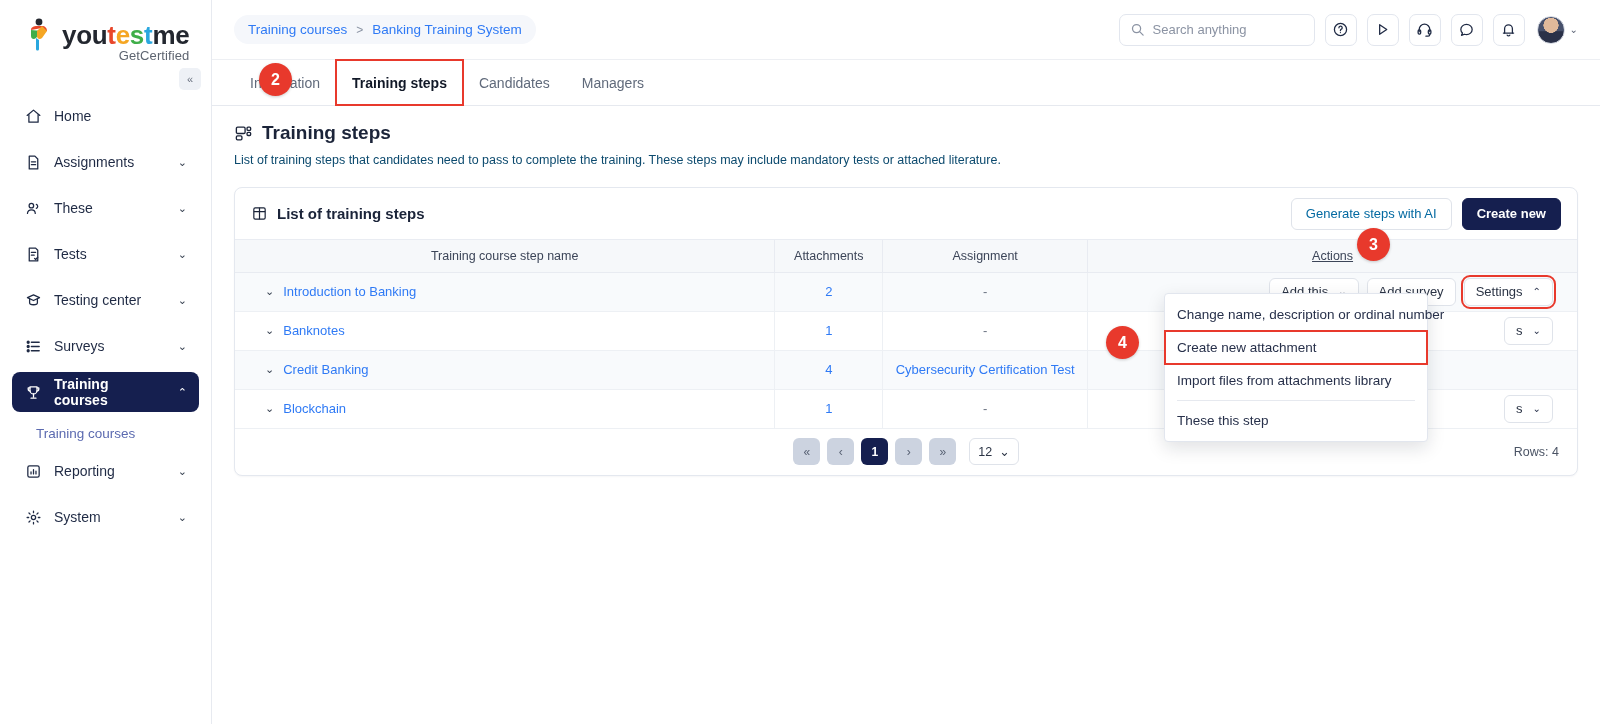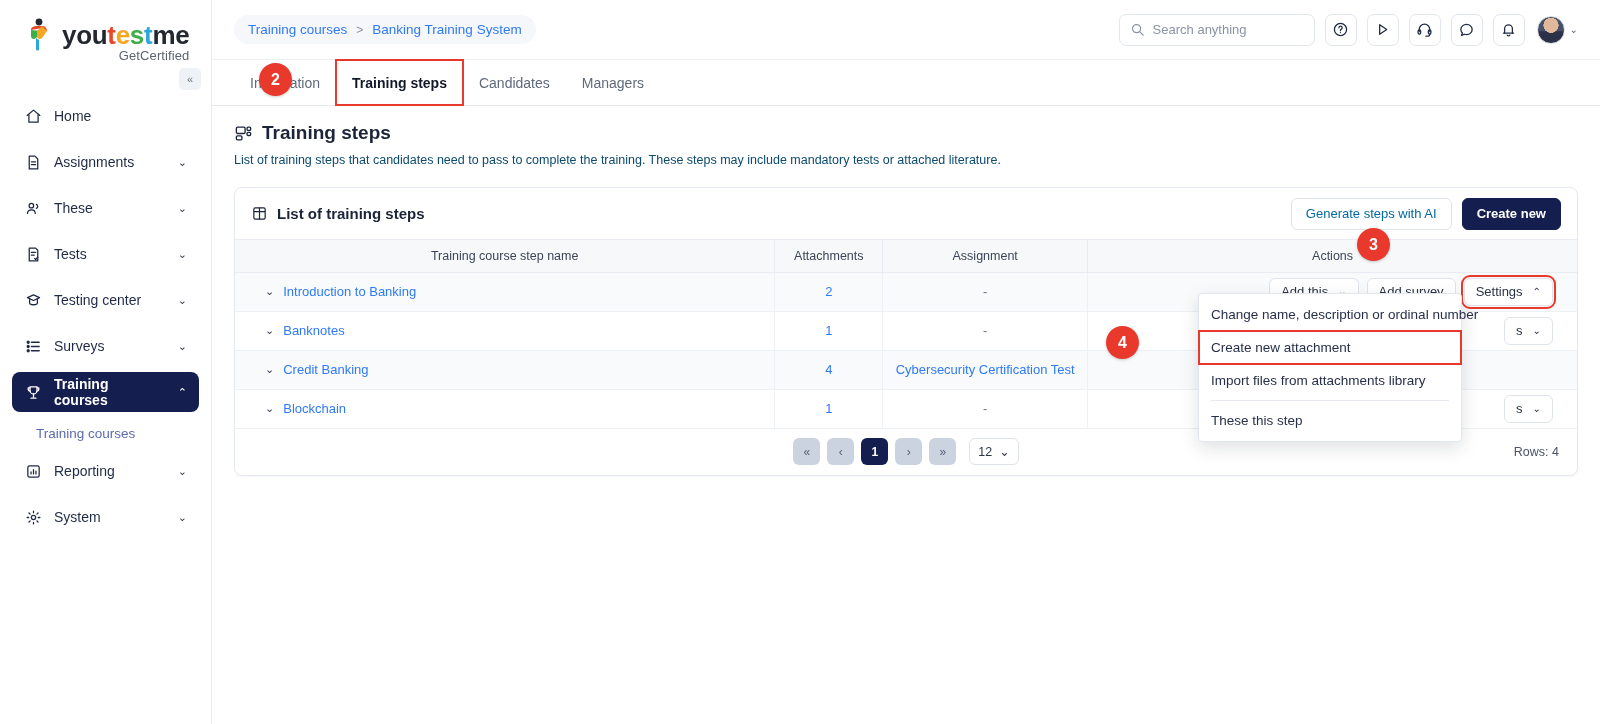--- a/index.html
+++ b/index.html
@@ -129,21 +129,21 @@
   }
   .btn-outline { background: #fff; border: 1px solid #dfe3ea; color: #0369a1; }
   .btn-primary { background: #151f4f; border: 1px solid #151f4f; color: #fff; font-weight: bold; }
 
   table.grid { width: 100%; border-collapse: collapse; table-layout: fixed; }
   table.grid th {
     background: #f6f8fa; font-size: 12.5px; font-weight: 400; color: #3c4558;
     height: 32px; border-bottom: 1px solid #e8ebf1; border-right: 1px solid #e8ebf1;
     text-align: center; position: relative;
   }
-  table.grid th:last-child { border-right: none; }
+  table.grid th:last-child { border-right: none; text-decoration: underline; }
   table.grid td {
     height: 39px; border-bottom: 1px solid #edf0f4; border-right: 1px solid #edf0f4;
     font-size: 13px; text-align: center; color: #3c4558; padding: 0 8px;
   }
   table.grid td:last-child { border-right: none; }
   tr.alt td { background: #f8fafc; }
   .stepname { display: flex; align-items: center; gap: 9px; padding-left: 22px; }
   .stepname .caret { color: #374151; font-size: 11px; }
   .link { color: #2f7af5; cursor: pointer; }
   .dash { color: #6b7382; }
@@ -167,21 +167,21 @@
   .pg.current { background: #151f4f; color: #fff; font-weight: bold; }
   .rows-select {
     height: 27px; border: 1px solid #dfe3ea; border-radius: 6px; background: #fff;
     font-size: 12.5px; color: #2b3445; display: flex; align-items: center; gap: 7px;
     padding: 0 8px; margin-left: 6px; cursor: pointer;
   }
   .rows-count { position: absolute; right: 18px; font-size: 12.5px; color: #4b5465; }
 
   
   .menu {
-    position: absolute; left: 1198px; top: 293px; width: 264px;
+    position: absolute; left: 1164px; top: 293px; width: 264px;
     background: #fff; border: 1px solid #e2e6ee; border-radius: 4px;
     box-shadow: 0 6px 18px rgba(16,24,40,.13); z-index: 30; padding: 4px 0;
   }
   .menu-item {
     height: 33px; display: flex; align-items: center; padding: 0 12px;
     font-size: 13.5px; color: #27304a; cursor: pointer; white-space: nowrap;
   }
   .menu-item.boxed { outline: 2.5px solid #e8392c; outline-offset: -1px; background: #fff; text-align: center; }
   .menu-sep { height: 1px; background: #e6e9ef; margin: 3px 12px; }
 

